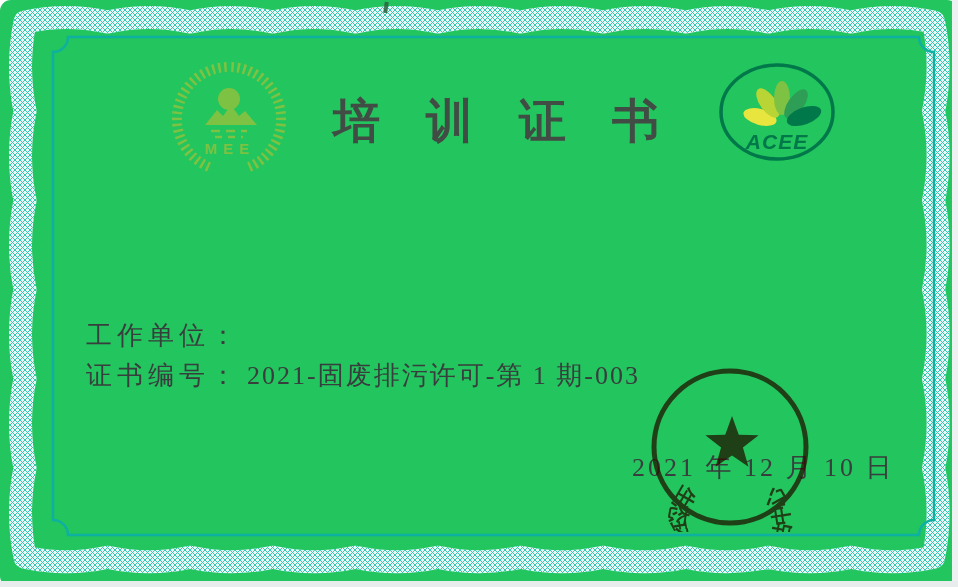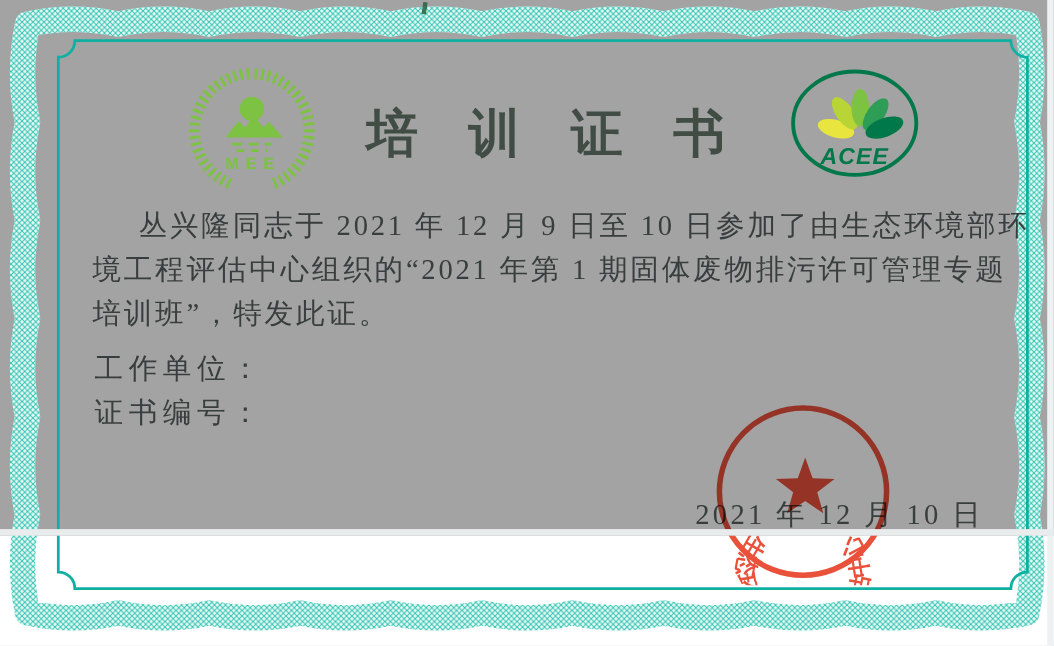--- a/index.html
+++ b/index.html
@@ -1,18 +1,18 @@
 <!DOCTYPE html>
 <html><head>
 <meta charset="utf-8">
 <style>
   html,body{margin:0;padding:0;}
   body{width:958px;height:587px;background:#ffffff;overflow:hidden;
        font-family:"Liberation Serif", serif;}
-  .stage{position:relative;width:958px;height:487px;background:#a3a3a3;}
+  .stage{position:relative;width:958px;height:587px;background:#22c55e;border-radius:11px;}
   .abs{position:absolute;}
   .title{font-size:47px;font-weight:700;letter-spacing:46px;color:#414d44;white-space:nowrap;}
   .para{width:834px;font-size:26px;line-height:40px;letter-spacing:2.5px;color:#383e3d;text-align:justify;}
   .para .line{white-space:nowrap;}
   .para .indent{text-indent:42px;}
   .kv{display:flex;align-items:baseline;font-size:26px;color:#383e3d;white-space:nowrap;}
   .kv .label{letter-spacing:5px;text-align:center;}
   .kv .value{letter-spacing:4px;margin-left:6px;}
   .kv .value.num{letter-spacing:2px;}
   .date{font-size:26px;letter-spacing:3px;color:#383e3d;white-space:nowrap;}
@@ -70,32 +70,28 @@
       <ellipse cx="52" cy="43" rx="17" ry="8" transform="rotate(55 52 43)" fill="#b9d435"></ellipse>
       <ellipse cx="66" cy="38" rx="17" ry="8" transform="rotate(90 66 38)" fill="#7dc242"></ellipse>
       <ellipse cx="80" cy="44" rx="17" ry="8" transform="rotate(125 80 44)" fill="#2e9e57"></ellipse>
       <ellipse cx="88" cy="56" rx="18" ry="8.5" transform="rotate(160 88 56)" fill="#00784a"></ellipse>
     </g>
     <text x="61" y="89" text-anchor="middle" font-size="21" font-weight="bold" font-style="italic" letter-spacing="1" style="font-family:&quot;Liberation Sans&quot;,sans-serif" fill="#00784a">ACEE</text>
   </svg>
 
   <div class="abs title" style="left:333px;top:90px">培训证书</div>
 
-  <div class="abs para" style="left:84px;top:186px">
-    <div class="line indent">丛兴隆同志于 2021 年 12 月 9 日至 10 日参加了由生态环境部环</div>
-    <div class="line">境工程评估中心组织的“2021 年第 1 期固体废物排污许可管理专题</div>
-    <div class="line">培训班”，特发此证。</div>
-  </div>
 
   <div class="abs kv" style="left:86px;top:318px">
     <span class="label">工作单位：</span>
   </div>
 
   <div class="abs kv" style="left:86px;top:358px">
     <span class="label">证书编号：</span>
+    <span class="value num">2021-固废排污许可-第 1 期-003</span>
   </div>
 
   <div class="abs date" style="left:632px;top:450px">2021 年 12 月 10 日</div>
 
   <svg class="abs seal" style="left:645px;top:362px" width="170" height="170" viewBox="0 0 170 170">
     <defs>
       <path id="sealArc" d="M 39.8,122.9 A 59,59 0 1 0 130.2,122.9" fill="none"></path>
     </defs>
     <circle cx="85" cy="85" r="76" fill="none" stroke-width="5" stroke="#e8432c"></circle>
     <g transform="translate(87,82)">

